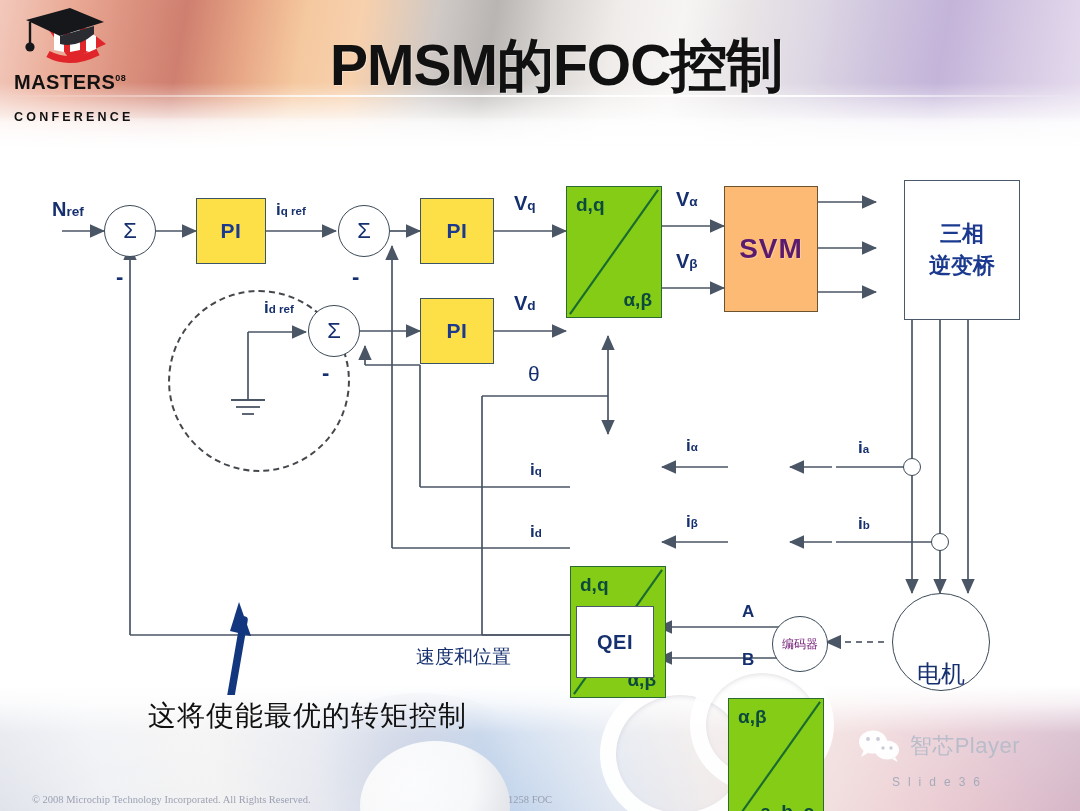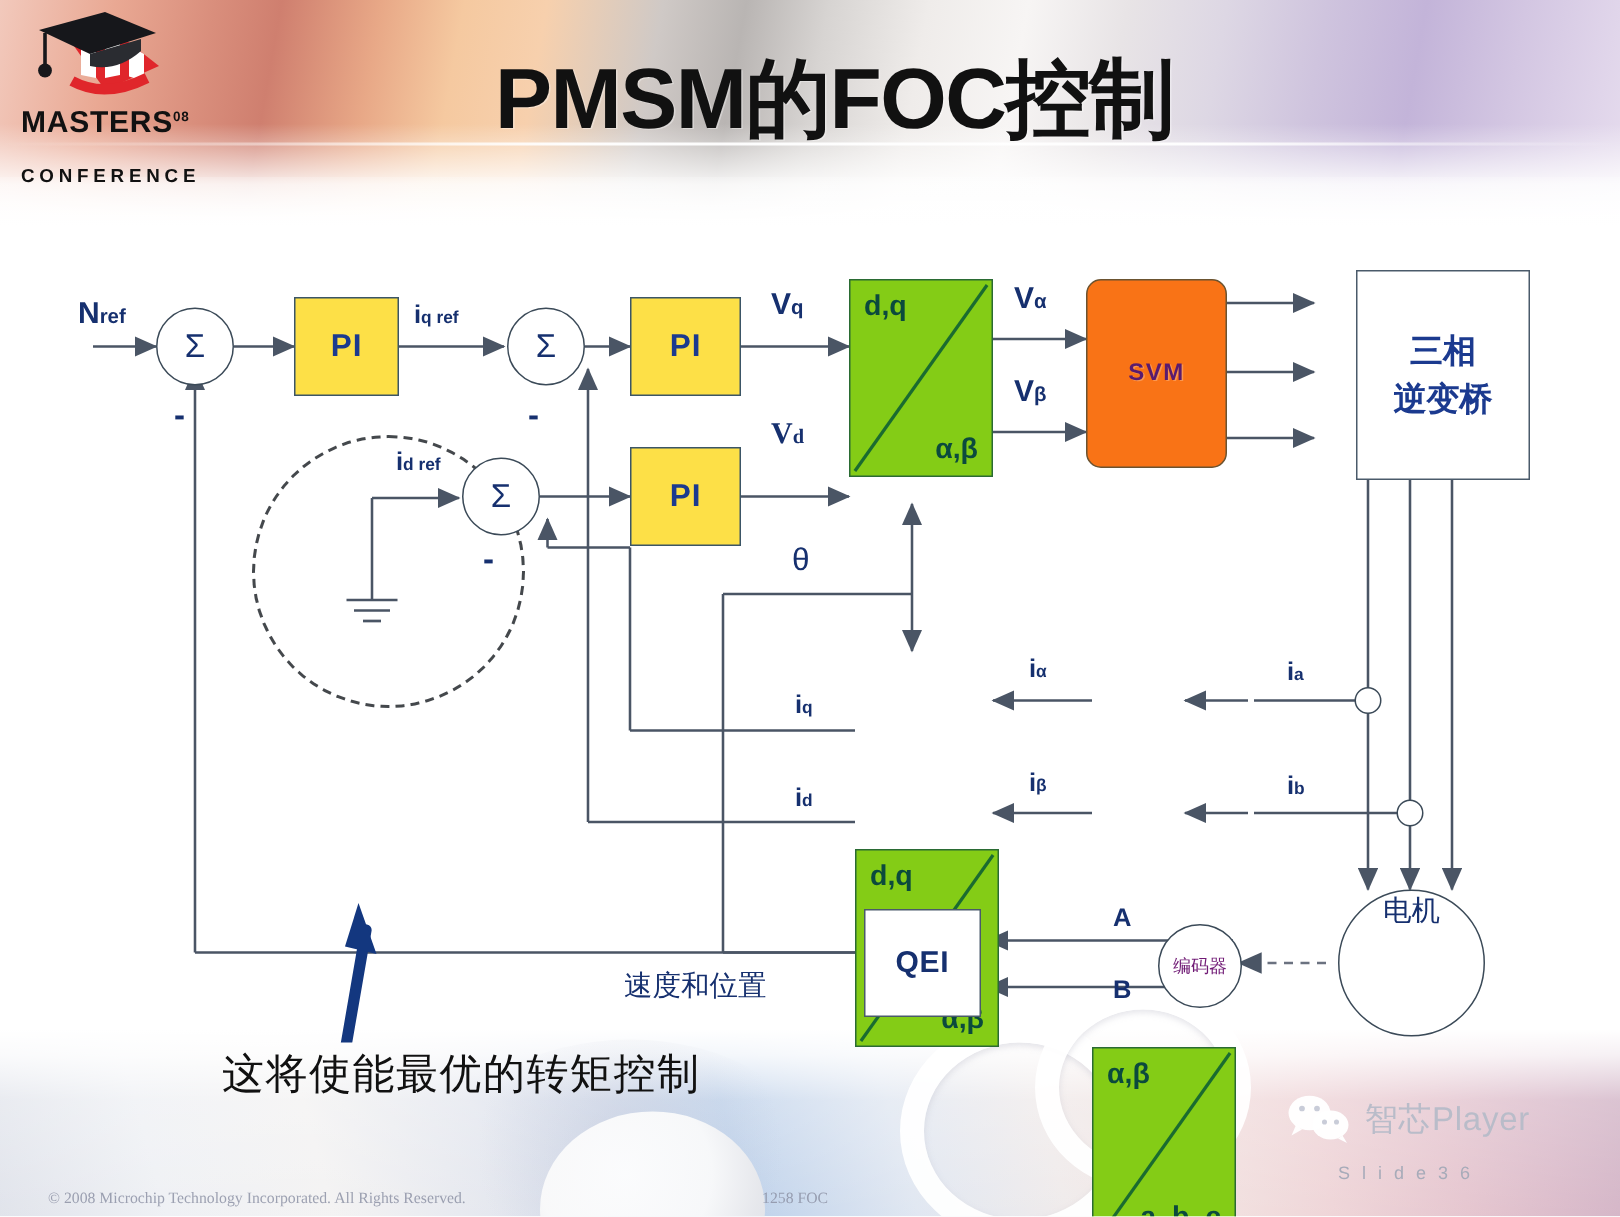--- a/index.html
+++ b/index.html
@@ -77,42 +77,42 @@
   
   #diagram{position:absolute;left:0;top:150px;width:1080px;height:545px;}
   #wires{position:absolute;left:0;top:0;width:1080px;height:545px;}
 
   .node{position:absolute;box-sizing:border-box;}
   .blk{
     display:flex;flex-direction:column;align-items:center;justify-content:center;
     border:1.6px solid #3b5566;font-weight:bold;text-align:center;
   }
   .blk-pi{background:#fde047;color:#1b3a8f;font-size:21px;letter-spacing:.5px;}
-  .blk-svm{background:#f97316;border-color:#6b5330;color:#5a1b6e;font-size:16px;letter-spacing:1px;
-           text-shadow:1px 1px 0 rgba(255,255,255,.25);border-radius:10px;}
+  .blk-svm{background:#fdba74;border-color:#6b5330;color:#5a1b6e;font-size:28px;letter-spacing:1px;
+           text-shadow:1px 1px 0 rgba(255,255,255,.25);}
   .blk-white{background:#fff;border-color:#4a5a6a;color:#1b3a8f;font-size:22px;line-height:1.45;}
   .blk-qei{background:#fff;border-color:#4a5a6a;color:#16306f;font-size:20px;letter-spacing:.5px;}
   .blk-green{
     background:#84cc16;border-color:#2a6b33;color:#0c4a3a;position:relative;overflow:hidden;
   }
   .blk-green .gdiag{
     position:absolute;left:0;top:0;width:100%;height:100%;pointer-events:none;
   }
   .blk-green .g-tl{position:absolute;left:9px;top:7px;font-size:19px;font-weight:bold;color:#0b4a3d;}
   .blk-green .g-br{position:absolute;right:9px;bottom:6px;font-size:19px;font-weight:bold;color:#0b4a3d;}
 
   .circ{
     border:1.6px solid #3b4a58;border-radius:50%;background:#fff;
     display:flex;align-items:center;justify-content:center;
     color:#16306f;font-size:22px;
   }
   .motor{
     border:1.6px solid #3b4a58;border-radius:50%;background:#fff;
-    display:flex;align-items:flex-start;justify-content:center;
-    color:#16306f;font-size:19px;
+    display:flex;align-items:flex-end;justify-content:center;
+    color:#16306f;font-size:24px;
   }
   .encoder{
     border:1.4px solid #3b4a58;border-radius:50%;background:#fff;
     display:flex;align-items:center;justify-content:center;
     color:#701a75;font-size:12px;
   }
   .sensor{border:1.5px solid #3b4a58;border-radius:50%;background:#fff;}
 
   .lbl{position:absolute;color:#16306f;font-weight:bold;white-space:nowrap;}
   .lbl .sm{font-size:.68em;}
@@ -342,21 +342,21 @@
     </div>
     <div class="lbl lbl-mid" style="left:276px;top:50px;">
       <span>i</span><span class="sm">q ref</span>
     </div>
     <div class="lbl lbl-mid" style="left:264px;top:148px;">
       <span>i</span><span class="sm">d ref</span>
     </div>
     <div class="lbl lbl-big" style="left:514px;top:42px;">
       <span>V</span><span class="sm">q</span>
     </div>
-    <div class="lbl lbl-big" style="left:514px;top:128px;font-family:Liberation Serif, serif;">
+    <div class="lbl lbl-big" style="left:514px;top:142px;">
       <span>V</span><span class="sm">d</span>
     </div>
     <div class="lbl lbl-big" style="left:676px;top:38px;">
       <span>V</span><span class="sm">α</span>
     </div>
     <div class="lbl lbl-big" style="left:676px;top:100px;">
       <span>V</span><span class="sm">β</span>
     </div>
     <div class="lbl lbl-mid" style="left:686px;top:286px;">
       <span>i</span><span class="sm">α</span>

